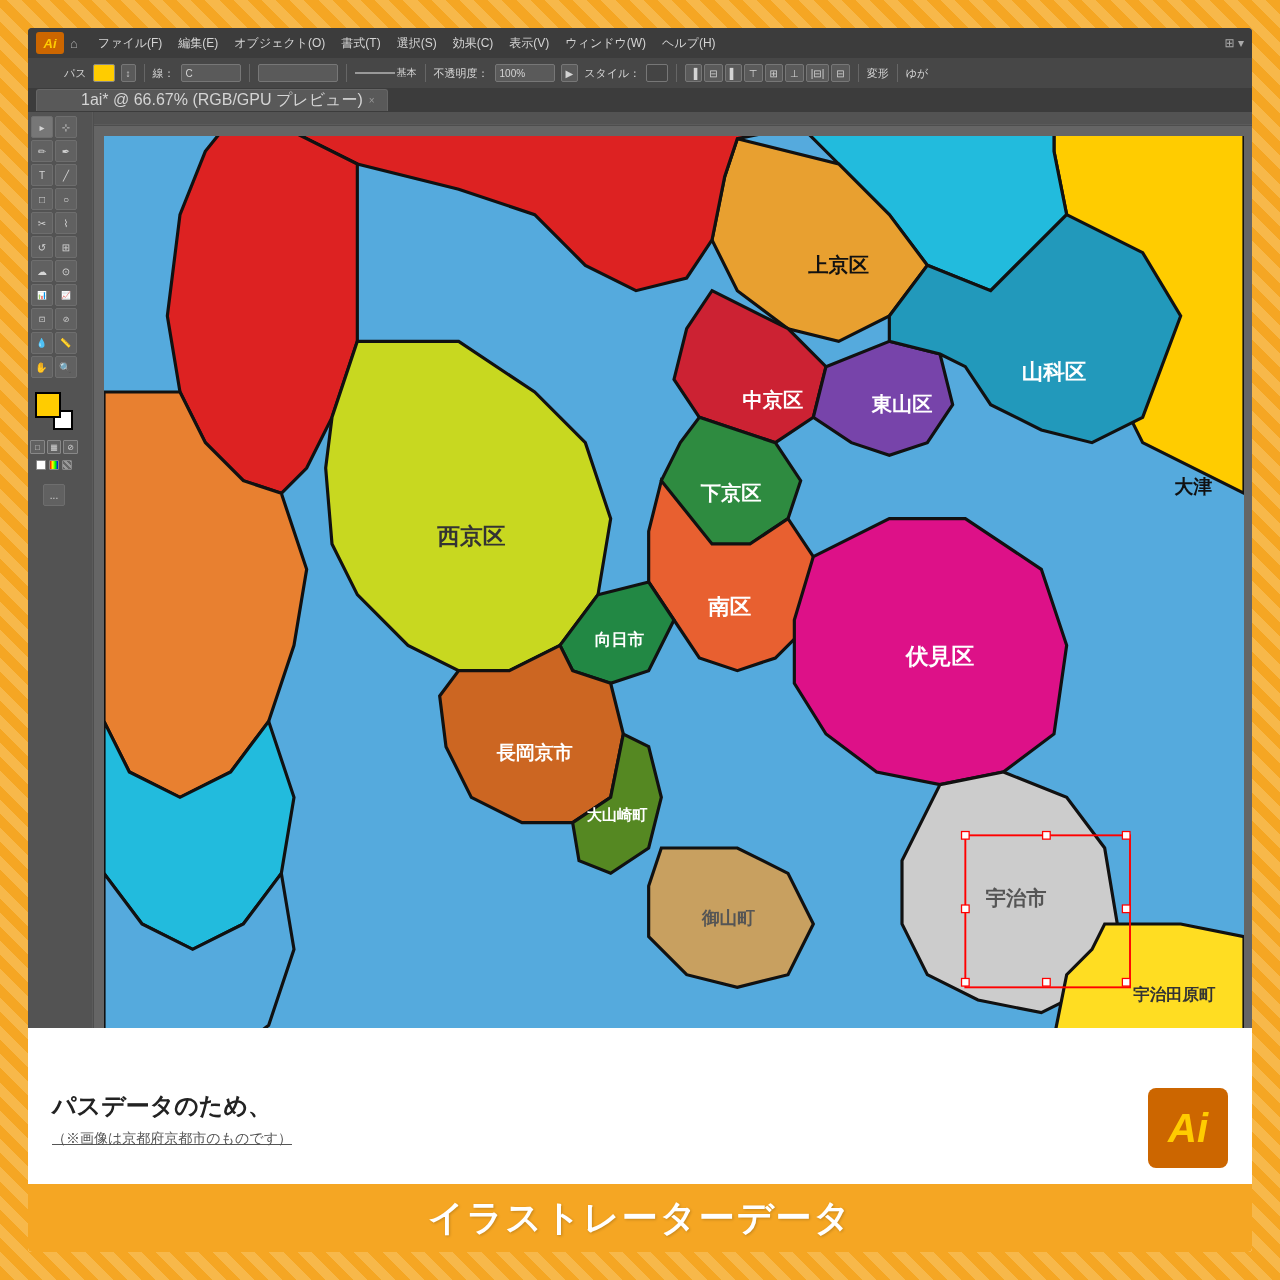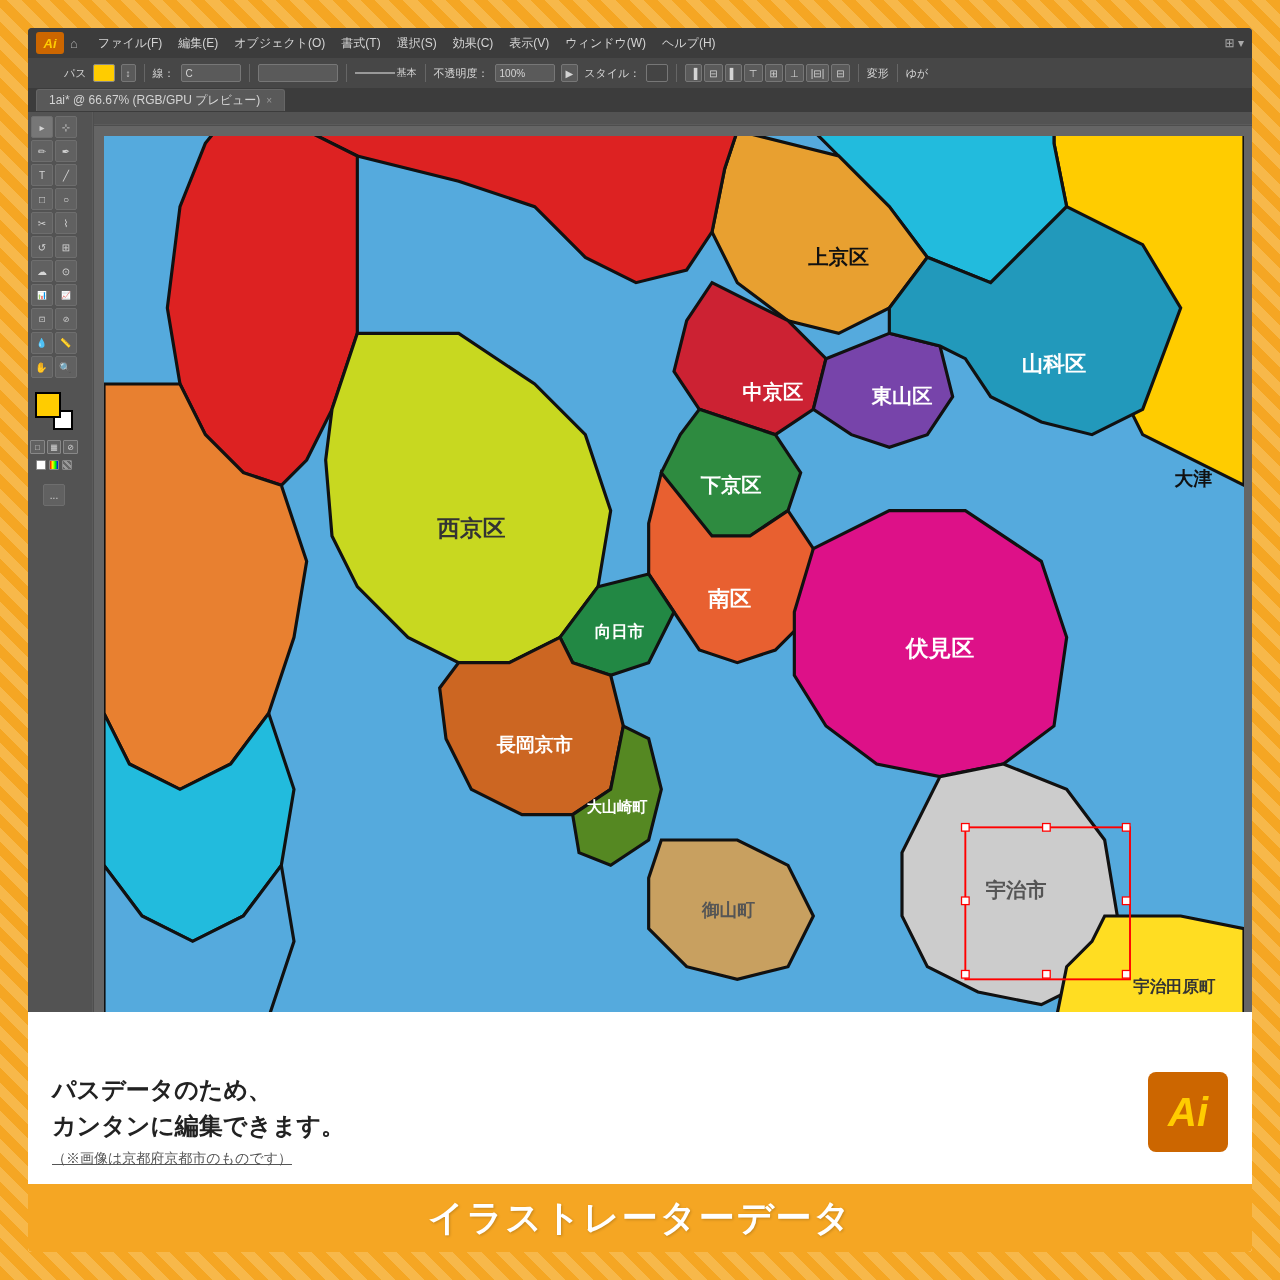--- a/index.html
+++ b/index.html
@@ -503,21 +503,21 @@
           <div class="toolbar-btn">⊟</div>
         </div>
         <div class="toolbar-divider"></div>
         <span class="toolbar-text">変形</span>
         <div class="toolbar-divider"></div>
         <span class="toolbar-text">ゆが</span>
       </div>
 
       <div class="tab-bar">
         <div class="tab-item">
-          <span style="font-size:12px;color:#d4d4d4;">1ai* @ 66.67% (RGB/GPU プレビュー)</span>
+          <span style="font-size:16px;color:#d4d4d4;margin-left:32px;">1ai* @ 66.67% (RGB/GPU プレビュー)</span>
           <span class="tab-close">×</span>
         </div>
       </div>
 
       <div class="content-area">
 
         <div class="toolbox">
 
           <div class="tool-row">
             <div class="tool-btn" style="background:#777;">▸</div>
@@ -683,21 +683,20 @@
           </div>
         </div>
       </div>
     </div>
 
     <div class="bottom-area">
       <div class="description-box">
         <div class="desc-text-area">
           <div class="desc-main">
             <div>パスデータのため、</div>
-            <div>カンタンに編集できます。</div>
           </div>
           <div class="desc-sub">（※画像は京都府京都市のものです）</div>
         </div>
         <div class="ai-logo-large">
           <span class="ai-logo-large-text">Ai</span>
         </div>
       </div>
     </div>
 
     <div class="footer">

